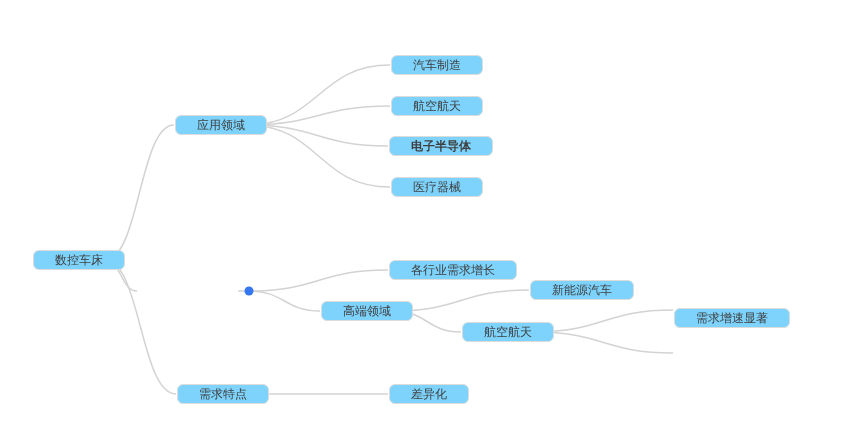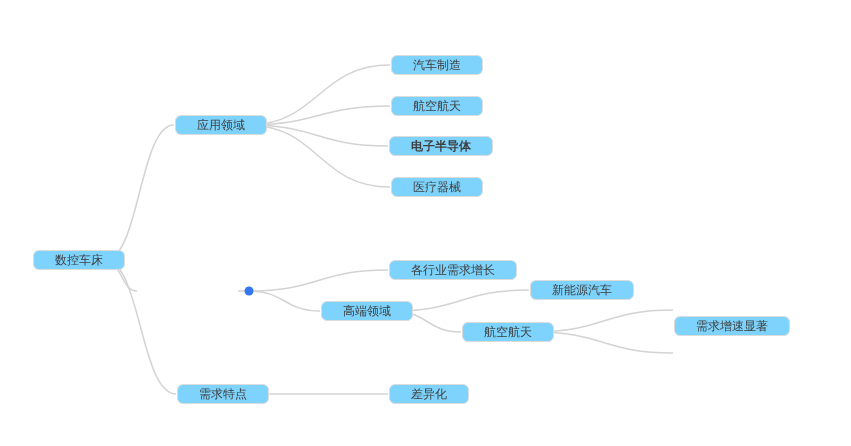--- a/index.html
+++ b/index.html
@@ -78,16 +78,16 @@
 <div class="node" style="left: 33px; top: 250px;"><span>数控车床</span></div>
     <div class="node" style="left: 175px; top: 115px; text-align: center;"><span>应用领域</span></div>
     <div class="node" style="left: 391px; top: 55px;"><span>汽车制造</span></div>
     <div class="node" style="left: 391px; top: 96px;"><span>航空航天</span></div>
     <div class="node" style="left: 389px; top: 136px; font-weight: bold;"><span>电子半导体</span></div>
     <div class="node" style="left: 391px; top: 177px;"><span>医疗器械</span></div>
     <div class="node" style="left: 389px; top: 260px;"><span>各行业需求增长</span></div>
     <div class="node" style="left: 321px; top: 301px;"><span>高端领域</span></div>
     <div class="node" style="left: 530px; top: 280px;"><span>新能源汽车</span></div>
     <div class="node" style="left: 462px; top: 322px;"><span>航空航天</span></div>
-    <div class="node" style="left: 674px; top: 316px;"><span>需求增速显著</span></div>
+    <div class="node" style="left: 674px; top: 308px;"><span>需求增速显著</span></div>
     <div class="node" style="left: 177px; top: 384px;"><span>需求特点</span></div>
     <div class="node" style="left: 389px; top: 384px;"><span>差异化</span></div>
   </div>
 
 </body></html>

